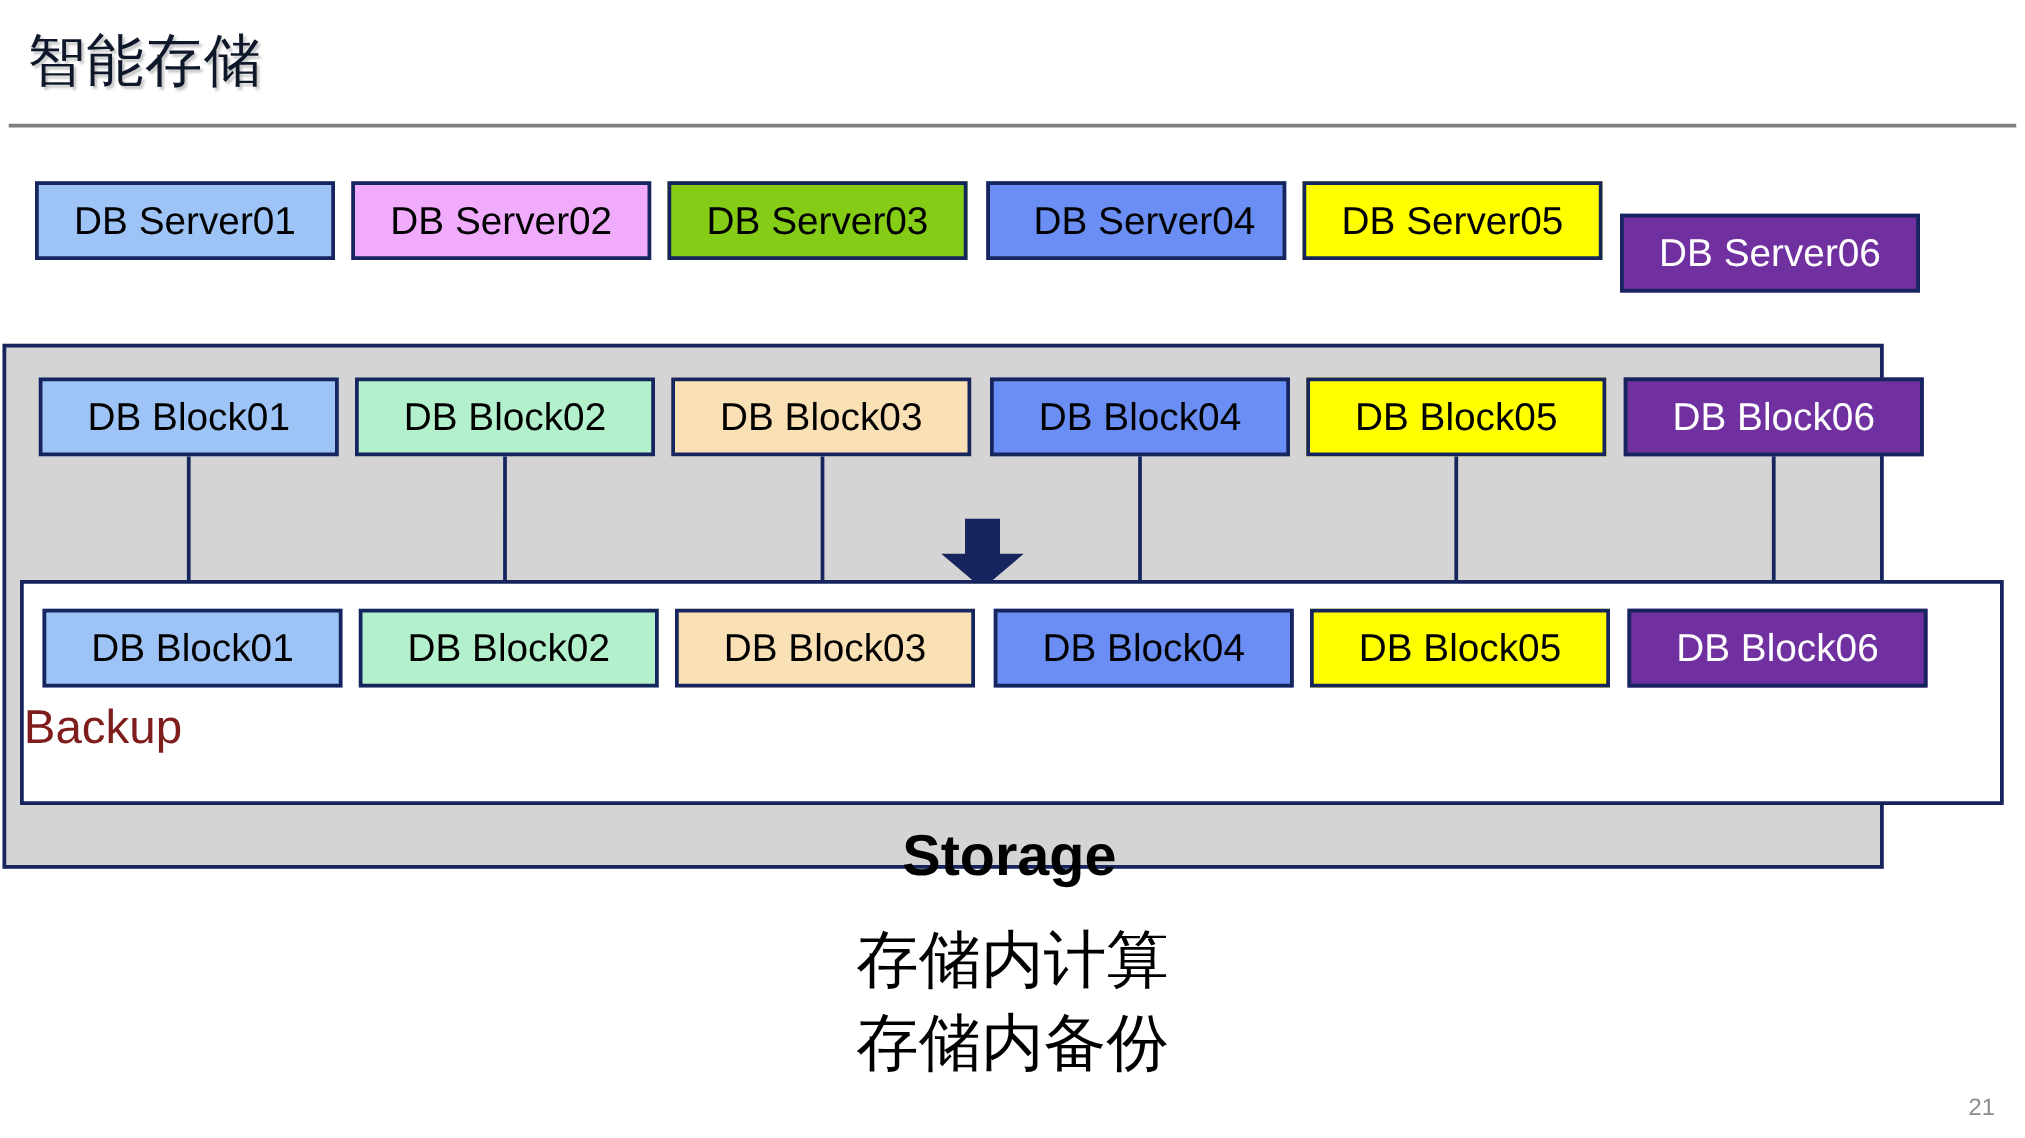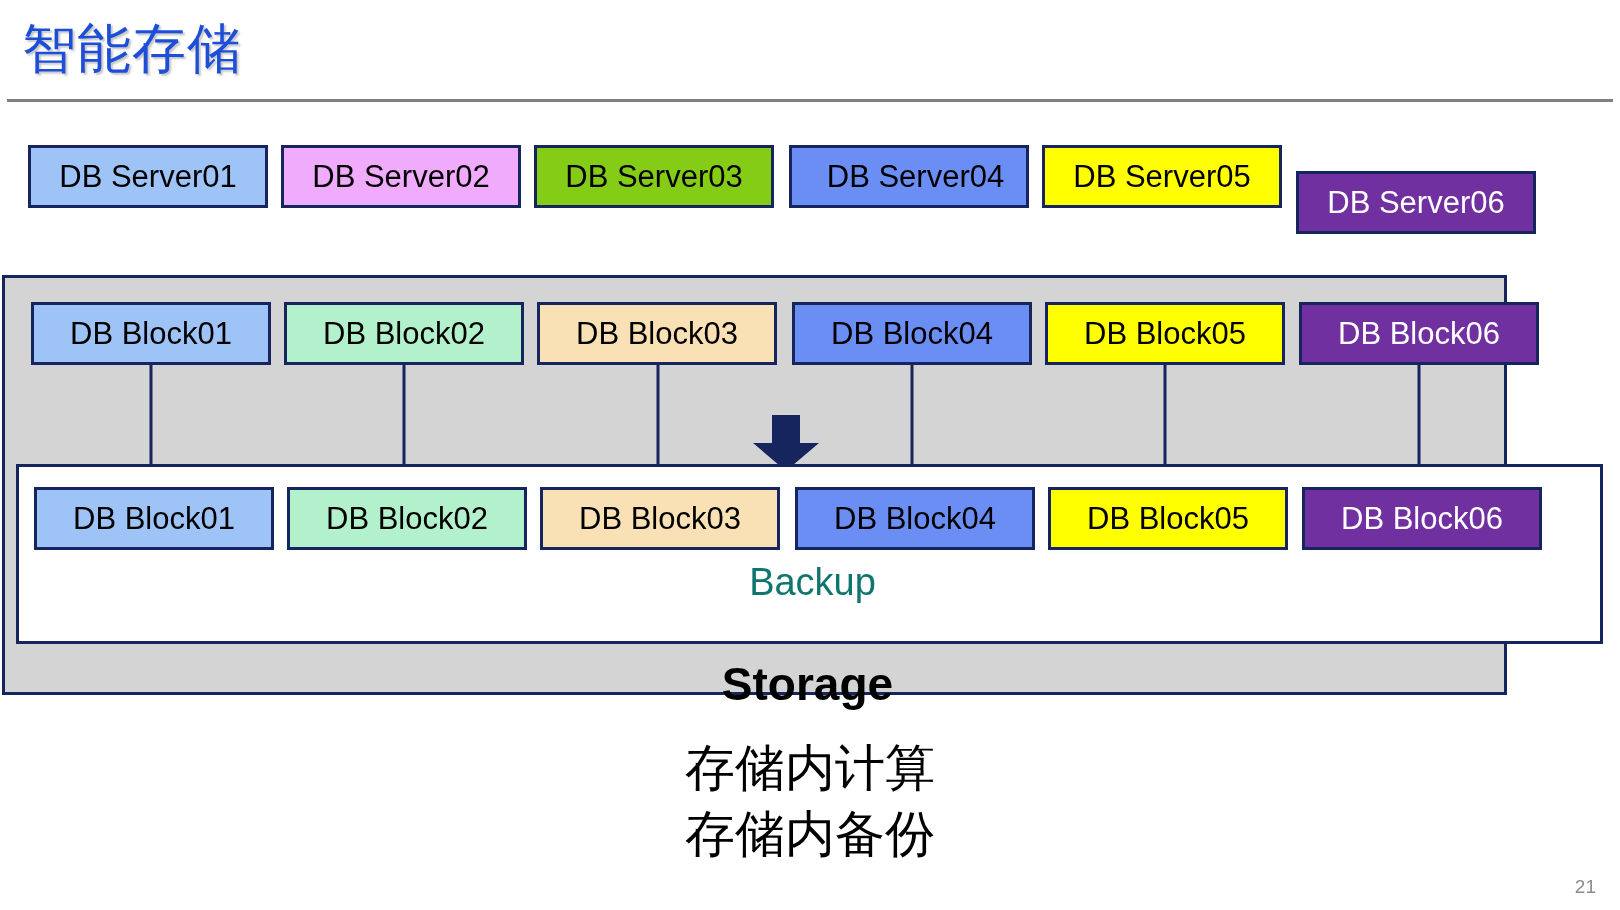--- a/index.html
+++ b/index.html
@@ -13,24 +13,24 @@
     position: relative;
     overflow: hidden;
     font-family: "Liberation Sans", "DejaVu Sans", sans-serif;
   }
 
   
   #slide-title {
     position: absolute;
     left: 22px;
     top: 2px;
-    font-size: 54px;
+    font-size: 46px;
     line-height: 92px;
     font-weight: 400;
-    color: #1d4ed8;
+    color: #0f172a;
     letter-spacing: 1px;
     text-shadow: 2px 2px 2px rgba(150,150,150,0.55);
     white-space: nowrap;
   }
   #title-rule {
     position: absolute;
     left: 7px;
     top: 99px;
     width: 1606px;
     height: 3px;
@@ -109,23 +109,23 @@
     width: 1620px;
     height: 63px;
   }
   #block-row-bottom .box { top: 0; height: 63px; }
 
   #backup-label {
     position: absolute;
     left: 0;
     top: 94px;
     width: 1587px;
-    text-align: center;
+    text-align: left;
     font-size: 38px;
-    color: #0f766e;
+    color: #7f1d1d;
   }
 
   #storage-label {
     position: absolute;
     left: 0;
     top: 379px;
     width: 1605px;
     text-align: center;
     font-size: 46px;
     font-weight: bold;

